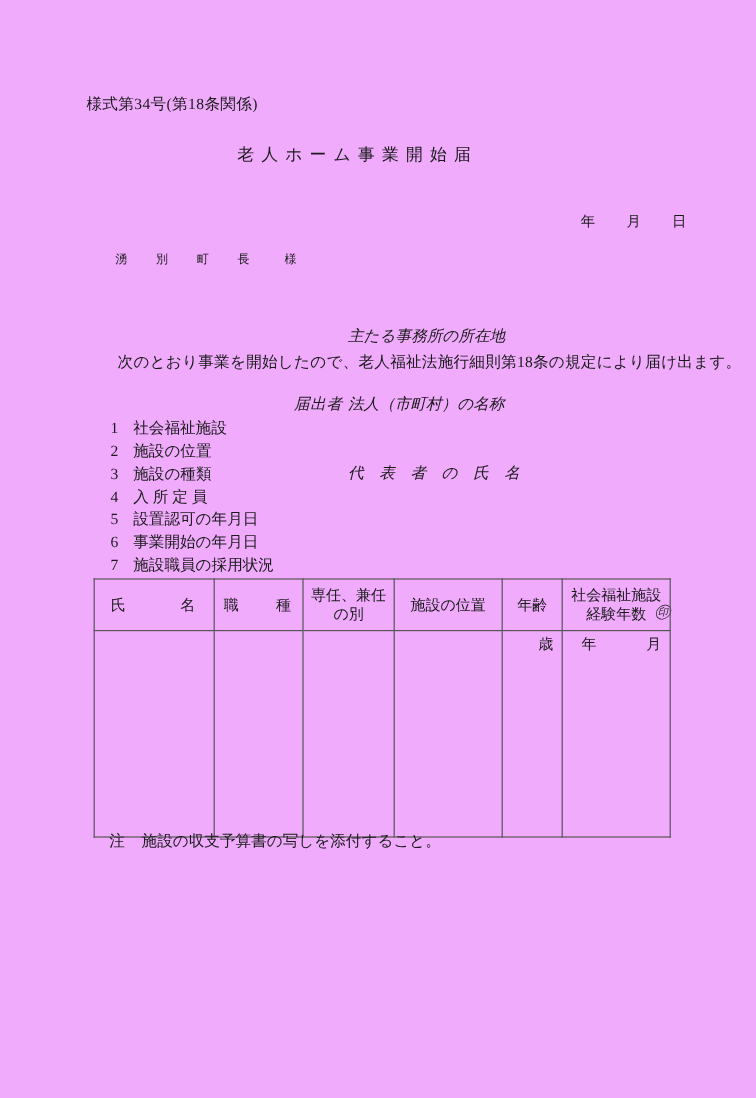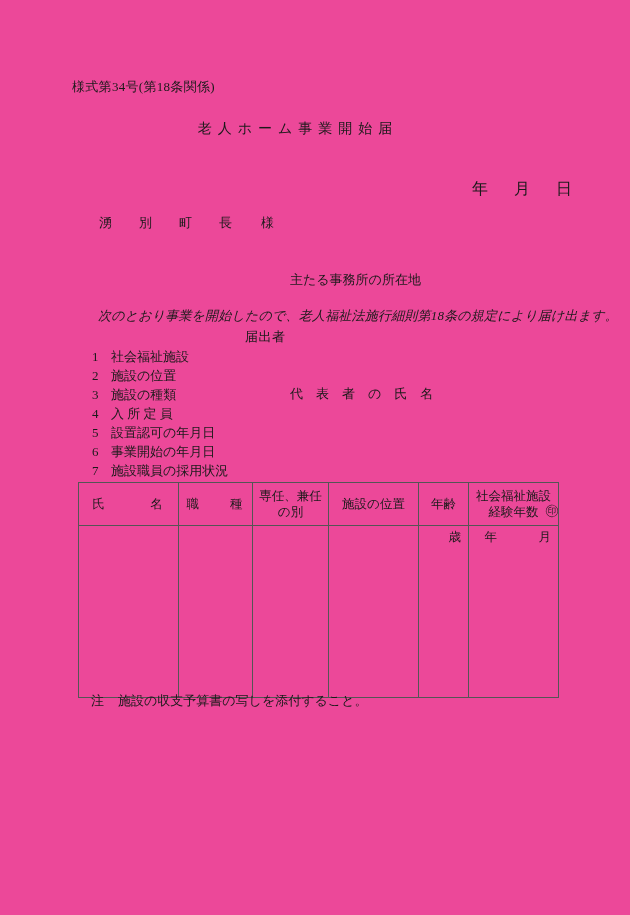--- a/index.html
+++ b/index.html
@@ -9,21 +9,21 @@
   }
   body {
     background: #ffffff;
     font-family: "Liberation Serif", "DejaVu Serif", serif;
     color: #1a1a1a;
   }
   #page {
     position: relative;
     width: 630px;
     height: 915px;
-    background: #ec4899;
+    background: #f0abfc;
     overflow: hidden;
   }
 
   
   .abs { position: absolute; white-space: pre; }
   .sp2 { letter-spacing: 2px; margin-top: 32px; }
 
   
   #form-number {
     left: 72px;
@@ -44,62 +44,61 @@
   }
 
   
   #date-line {
     left: 0;
     top: 161px;
     width: 630px;
     text-align: right;
     padding-right: 58px;
     box-sizing: border-box;
-    font-size: 16px;
+    font-size: 12px;
   }
   #date-line .gap { display: inline-block; width: 26px; }
 
   
   #addressee {
     left: 86px;
     top: 198px;
-    font-size: 13px;
+    font-size: 10px;
   }
   #addressee .title { letter-spacing: 7px; }
   #addressee .honorific { margin-left: 22px; }
 
   
   #submitter-block {
     left: 245px;
     top: 232px;
     font-size: 13px;
     line-height: 19px;
   }
-  .sub-row { display: flex; align-items: center; }
+  .sub-row { display: flex; align-items: center; font-style: italic; }
   .sub-label {
     width: 45px;
     flex: 0 0 45px;
     letter-spacing: 0.5px;
   }
   .sub-value { flex: 0 0 auto; }
   .sub-blank { width: 45px; flex: 0 0 45px; }
   #seal-mark {
     position: absolute;
     left: 300px;
     top: 269px;
     font-size: 14px;
   }
 
   
   #statement {
     left: 98px;
-    top: 307px;
+    top: 293px;
     font-size: 13px;
     letter-spacing: 0.2px;
-    font-style: italic;
   }
 
   
   #item-list {
     position: absolute;
     left: 92px;
     top: 348px;
     font-size: 13px;
   }
   .list-item {
@@ -175,20 +174,21 @@
     <span class="title">湧　別　町　長</span><span class="honorific">様</span>
   </div>
 
   <div class="abs" id="submitter-block">
     <div class="sub-row">
       <span class="sub-blank"></span>
       <span class="sub-value">主たる事務所の所在地</span>
     </div>
     <div class="sub-row">
       <span class="sub-label">届出者</span>
+      <span class="sub-value">法人（市町村）の名称</span>
     </div>
     <div class="sub-row">
       <span class="sub-blank"></span>
       <span class="sub-value">代　表　者　の　氏　名</span>
       <span id="seal-mark">㊞</span>
     </div>
   </div>
 
   <div class="abs" id="statement">次のとおり事業を開始したので、老人福祉法施行細則第18条の規定により届け出ます。</div>
 

